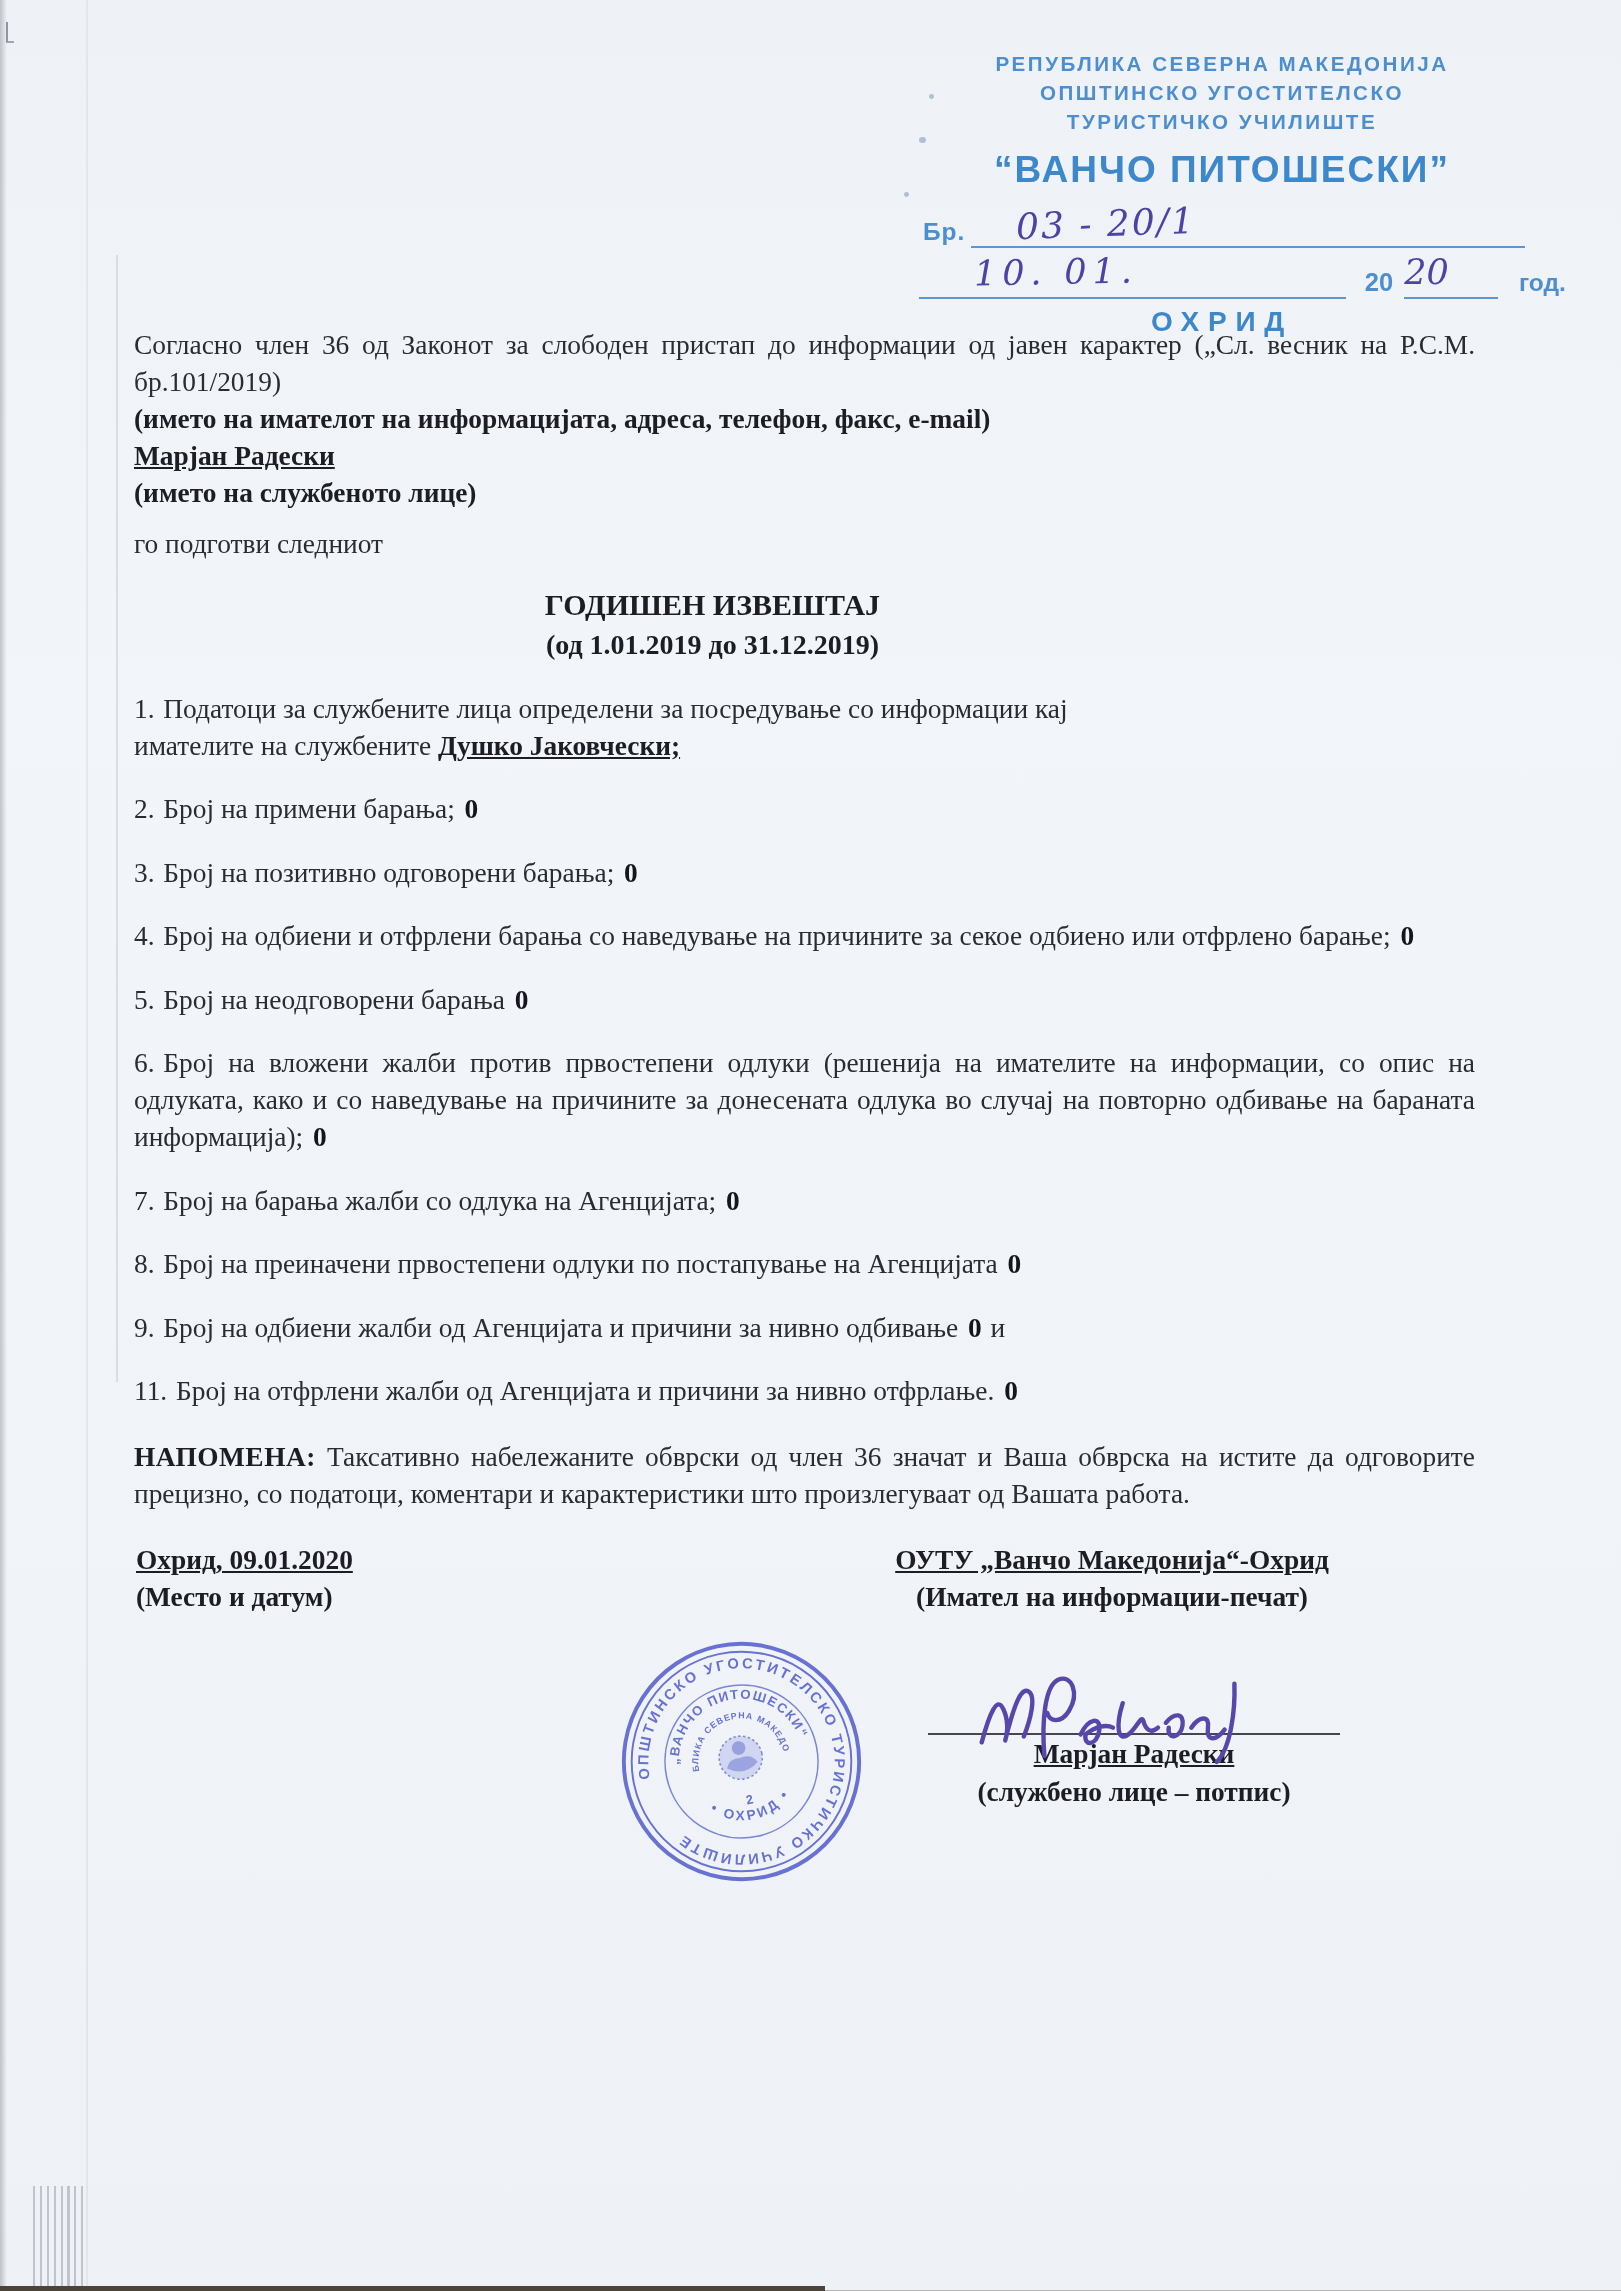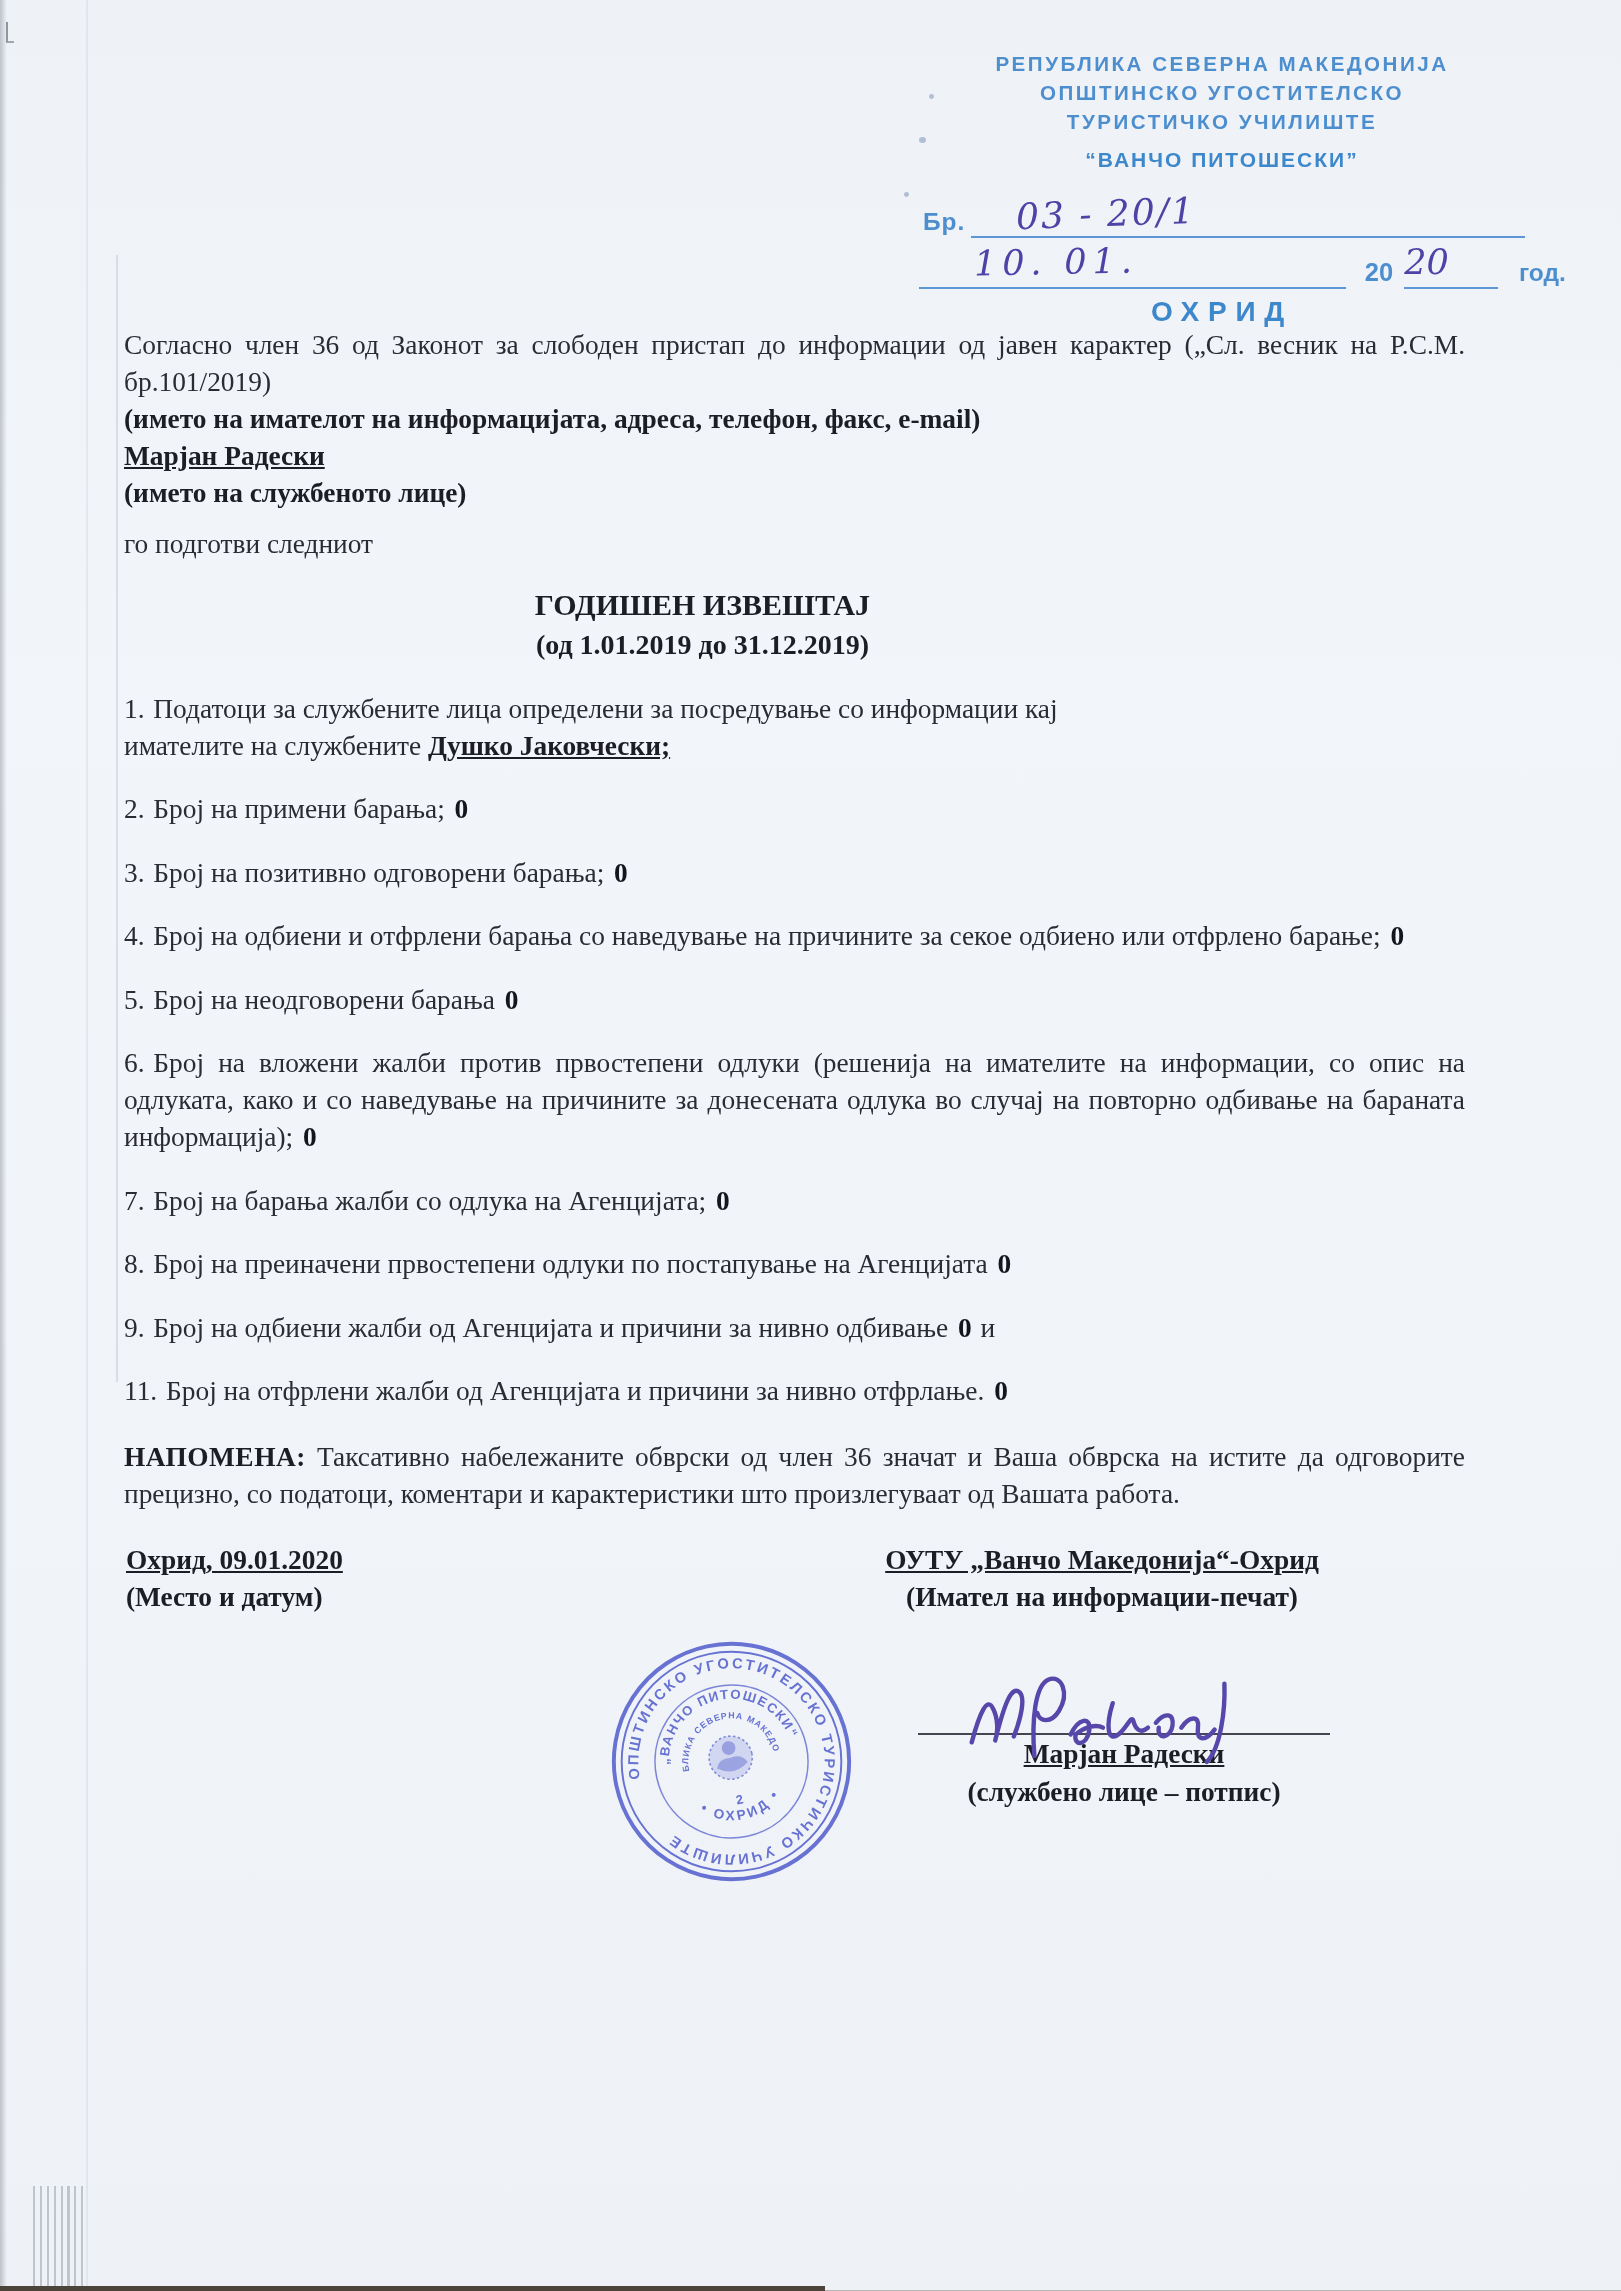--- a/index.html
+++ b/index.html
@@ -21,38 +21,38 @@
   .streaks { position:absolute; left:33px; bottom:3.9px; width:55px; height:102px;
     background:repeating-linear-gradient(90deg, rgba(90,96,110,.45) 0 2px, rgba(90,96,110,0) 2px 6.9px); opacity:.7; }
   .bottom-edge { position:absolute; left:0; bottom:0; width:825px; height:5.9px; background:#4c443a; }
   .bottom-edge2 { position:absolute; left:0; bottom:0; width:1621px; height:2px; background:rgba(76,68,58,.35); }
   .speck { position:absolute; border-radius:50%; background:#7d92b8; opacity:.55; }
 
   
   .letterhead { position:absolute; top:49px; left:919px; width:606px; text-align:center;
     font-family:"Liberation Sans", sans-serif; font-weight:bold; color:#4d8fce; }
   .lh-line  { font-size:20.6px; letter-spacing:2.5px; line-height:29px; white-space:nowrap; }
-  .lh-school{ font-size:21px; letter-spacing:2px; line-height:35px; margin-top:6px; color:#3d87cb; white-space:nowrap; }
+  .lh-school{ font-size:37px; letter-spacing:2px; line-height:35px; margin-top:16px; color:#3d87cb; white-space:nowrap; }
   .lh-row { display:flex; align-items:flex-end; margin-top:15.7px; font-size:24.5px; letter-spacing:1px; }
   .lh-label { flex:0 0 auto; padding:0 5.9px 2px 3.9px; }
   .u-line { border-bottom:2px solid #5d96d6; }
   .lh-fill { flex:1 1 auto; text-align:left; padding-left:45px; height:43px; position:relative; }
   .handwriting { font-family:"DejaVu Serif", serif; font-style:italic; font-weight:normal; color:#4f42a6; }
   .hw-num  { font-size:36px; display:inline-block; transform:rotate(-2deg); letter-spacing:2px; }
   .hw-date { font-size:35px; display:inline-block; transform:rotate(-1deg); letter-spacing:5.9px; }
   .hw-year { font-size:35px; }
   .lh-daterow { display:flex; align-items:flex-end; margin-top:3.9px; font-size:24.5px;gap:11px; }
   .lh-date-fill { flex:0 0 372px; text-align:left; padding-left:55px; height:45px; }
   .lh-year-printed { flex:0 0 auto; padding:0 0 2px 7.8px; font-size:25.5px; }
   .lh-year-hand { flex:0 0 94px; height:45px; text-align:left; }
   .lh-god { flex:0 0 auto; padding:0 0 2px 9.8px; font-size:24.5px; }
   .lh-city { font-size:28px; letter-spacing:8.8px; margin-top:7.8px; color:#3d87cb; }
 
   
-  .doc { position:absolute; left:124px; top:327px; width:1341px; font-size:27.4px; line-height:37px; }
+  .doc { position:absolute; left:134px; top:327px; width:1341px; font-size:27.4px; line-height:37px; }
   .doc p { margin:0; }
   .bold { font-weight:bold; color:#1d1d26; }
   .bu { font-weight:bold; text-decoration:underline; color:#1d1d26; }
   .p-legal { text-align:justify; }
   .p-caption { font-weight:bold; color:#1d1d26; }
   .p-prepared { margin-top:13.7px !important; }
   .title-wrap { width:1157px; text-align:center; margin-top:21.6px; font-weight:bold; color:#1d1d26; }
   .title-main { font-size:30px; line-height:41px; }
   .title-period { font-size:28px; line-height:39px; }
   .item { margin-top:26.5px !important; text-align:justify; }

